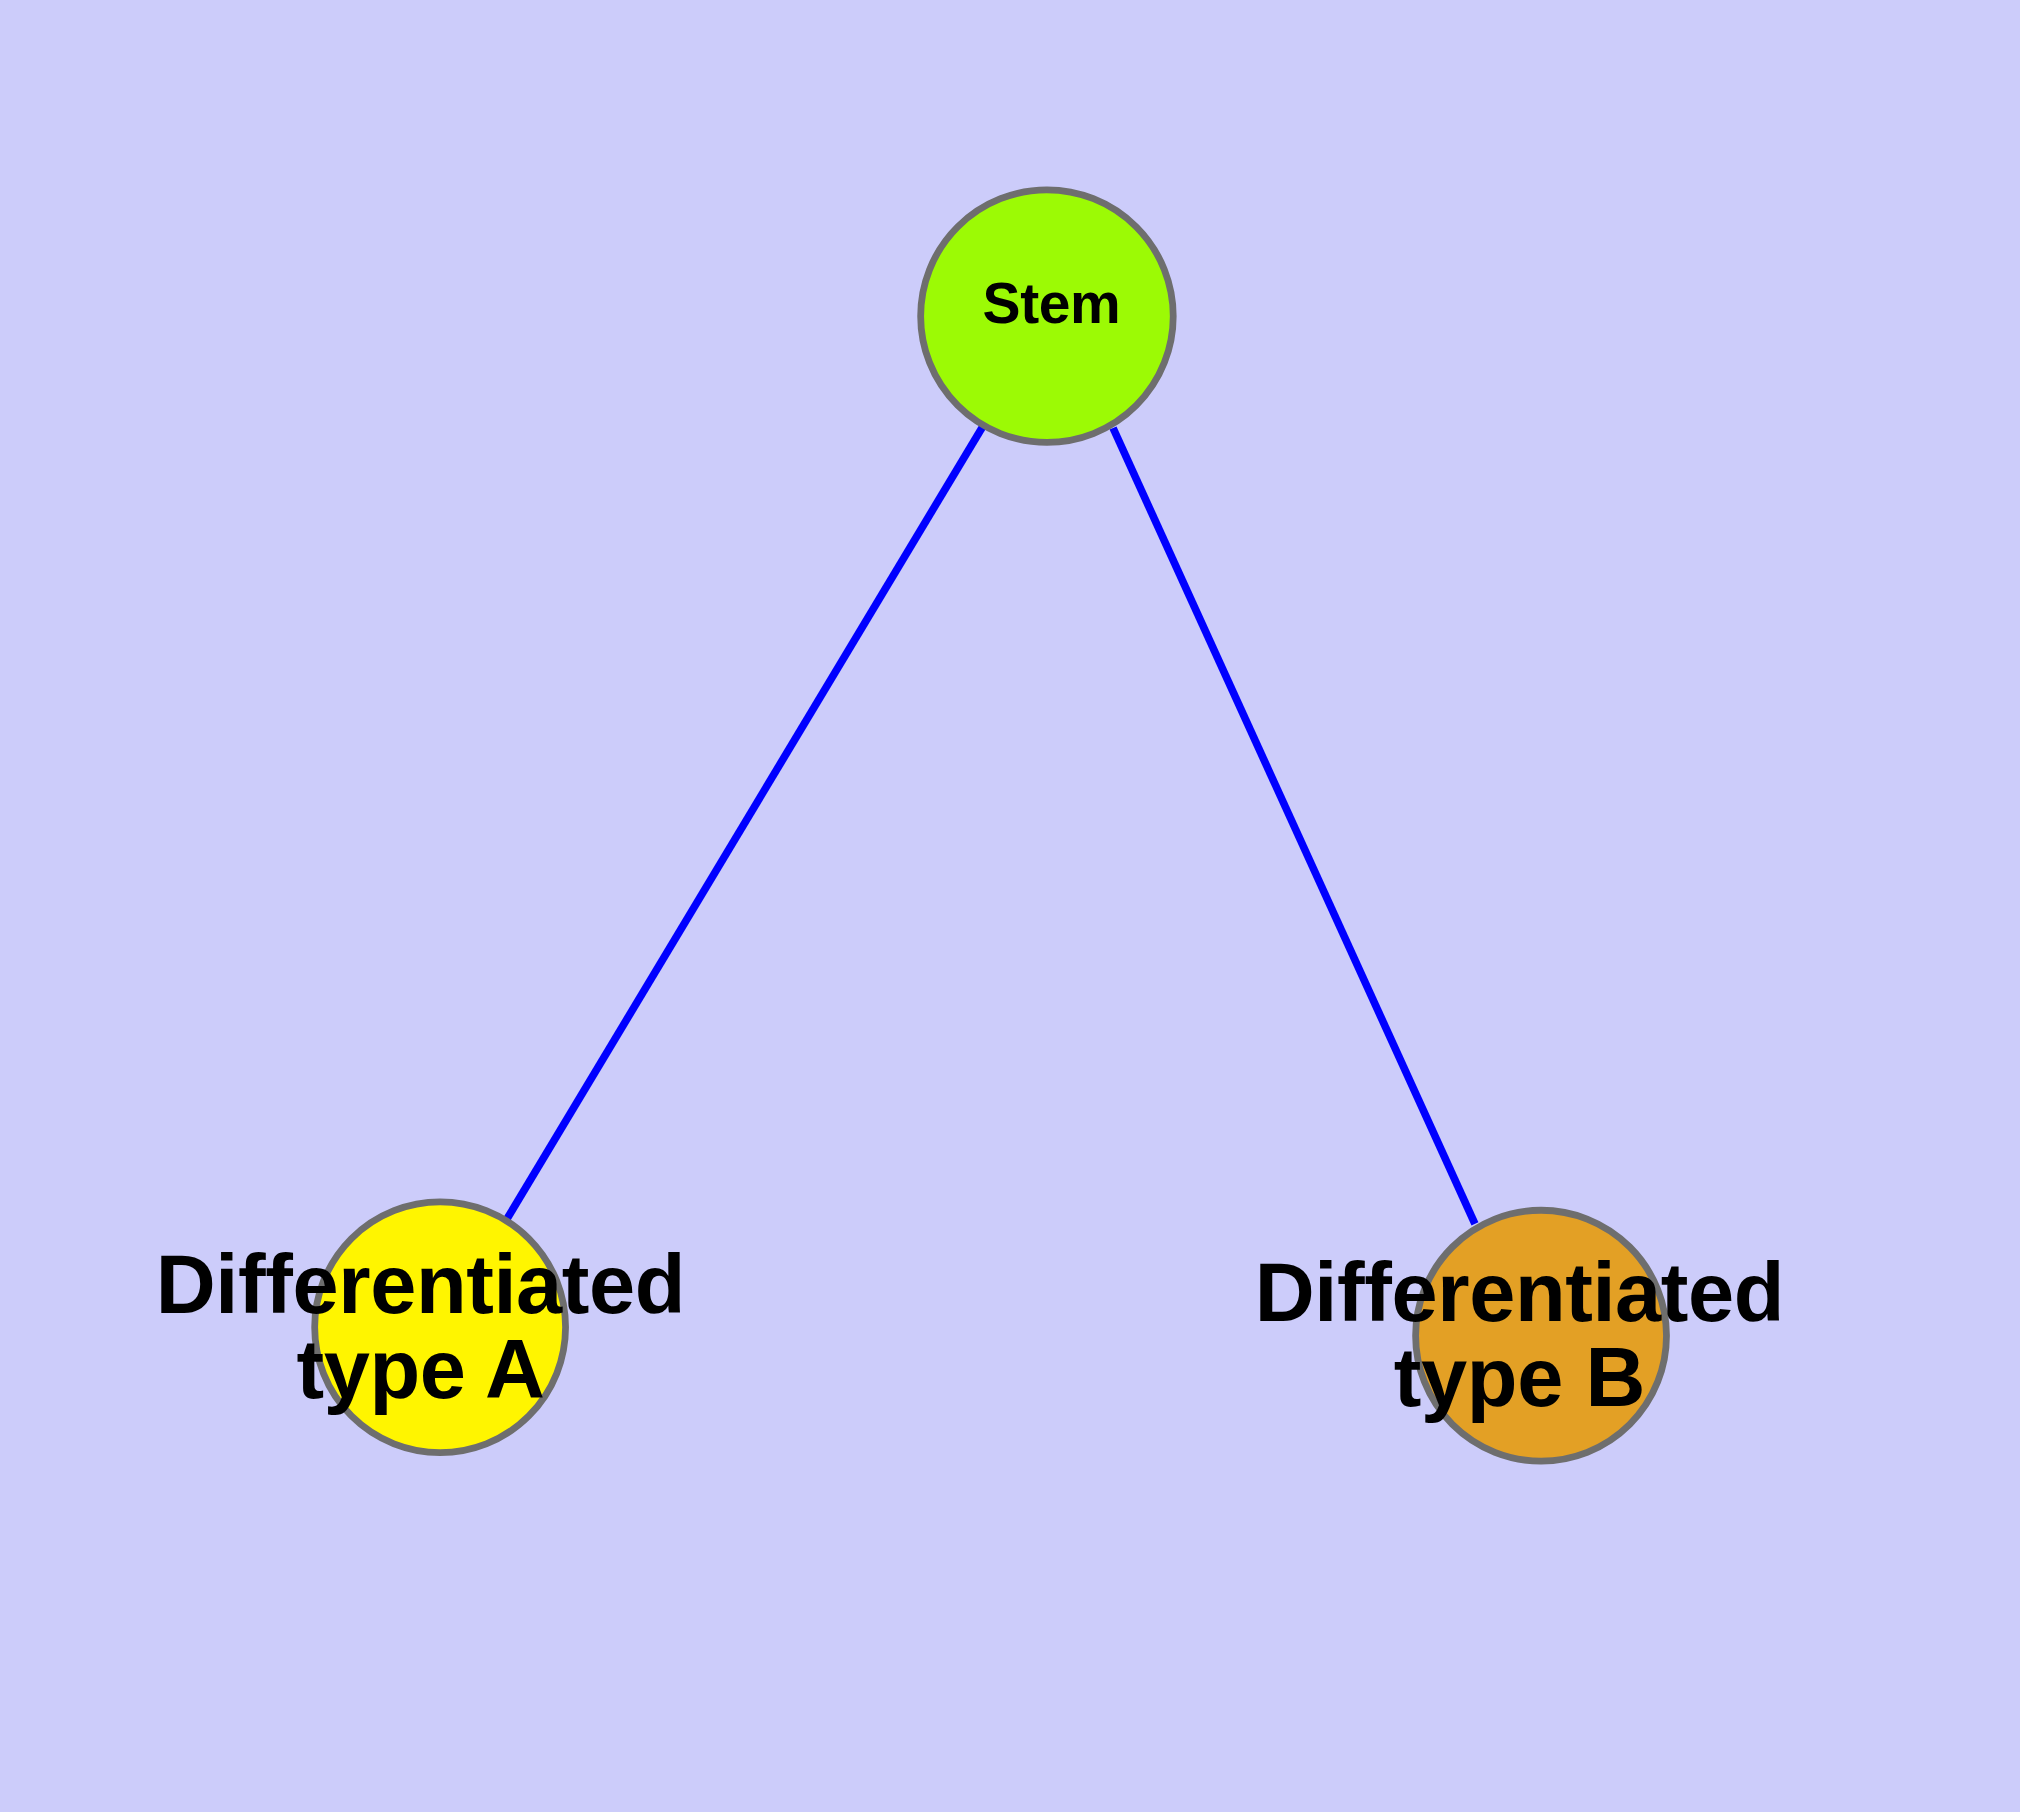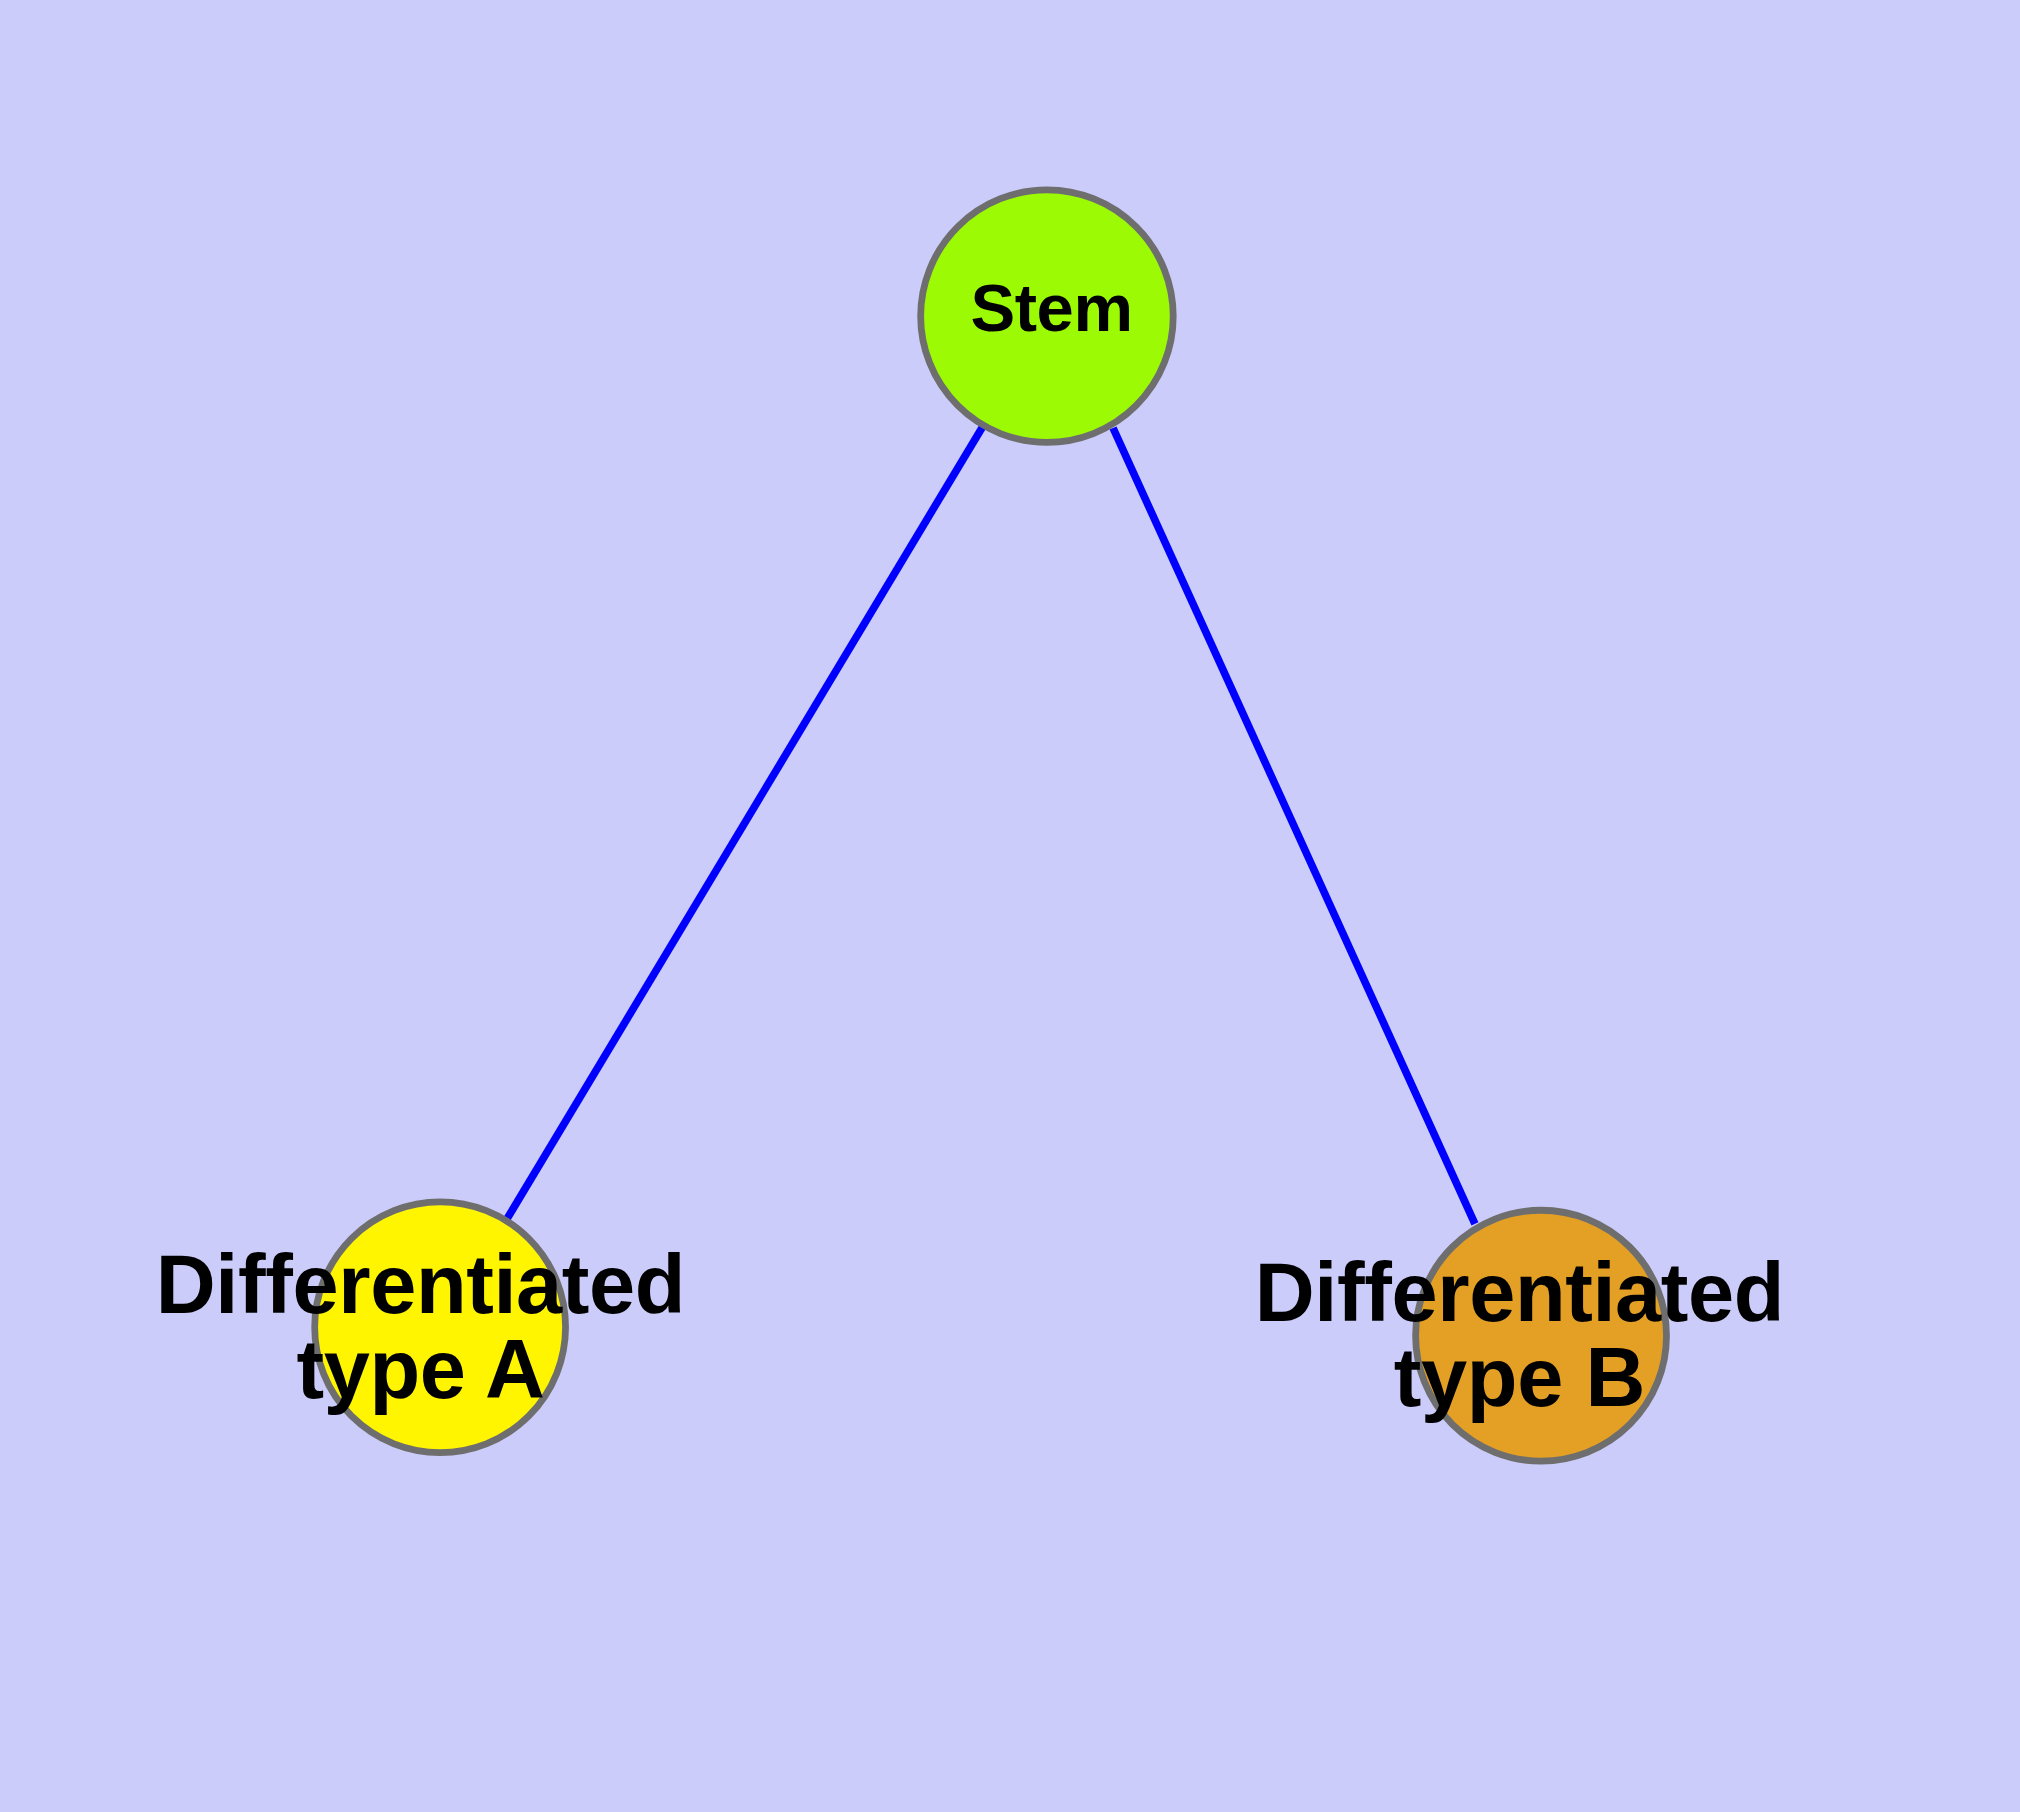--- a/index.html
+++ b/index.html
@@ -52,20 +52,20 @@
       <line class="edge" id="edge-1" x1="1313" y1="505" x2="1740" y2="1444" stroke="#0000ff" stroke-width="9" stroke-linecap="butt"></line>
     </g>
 
     <g>
       <circle class="node" id="node-0" cx="1235" cy="373" r="149" fill="#9cfa05" stroke="#6e6e6e" stroke-width="8"></circle>
       <circle class="node" id="node-1" cx="519" cy="1566" r="148" fill="#fff500" stroke="#6e6e6e" stroke-width="8"></circle>
       <circle class="node" id="node-2" cx="1818" cy="1576" r="148" fill="#e3a025" stroke="#6e6e6e" stroke-width="8"></circle>
     </g>
   </svg>
 
-  <div class="node-label" id="label-0" style="font-size: 67px; color: rgb(0, 0, 0); width: 1187px; left: 458px; top: 274px;">Stem</div>
+  <div class="node-label" id="label-0" style="font-size: 57px; color: rgb(0, 0, 0); width: 1187px; left: 458px; top: 274px;">Stem</div>
   <div class="node-label" id="label-1" style="font-size: 83px; color: rgb(0, 0, 0); width: 1187px; left: -173px; top: 1243px;">Differentiated
 type A</div>
   <div class="node-label" id="label-2" style="font-size: 83px; color: rgb(0, 0, 0); width: 1187px; left: 926px; top: 1251px;">Differentiated
 type B</div>
 
 </div>
 
 
 </body></html>

